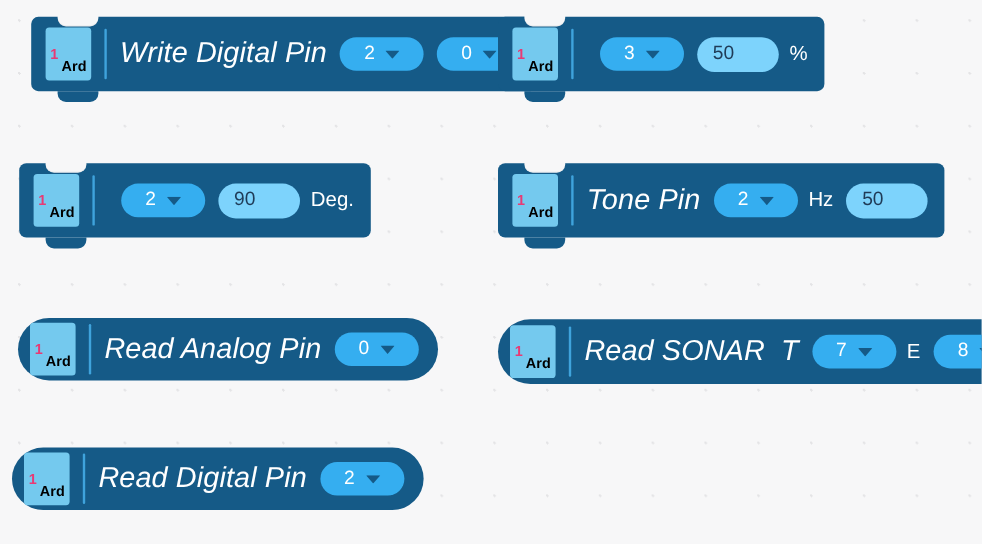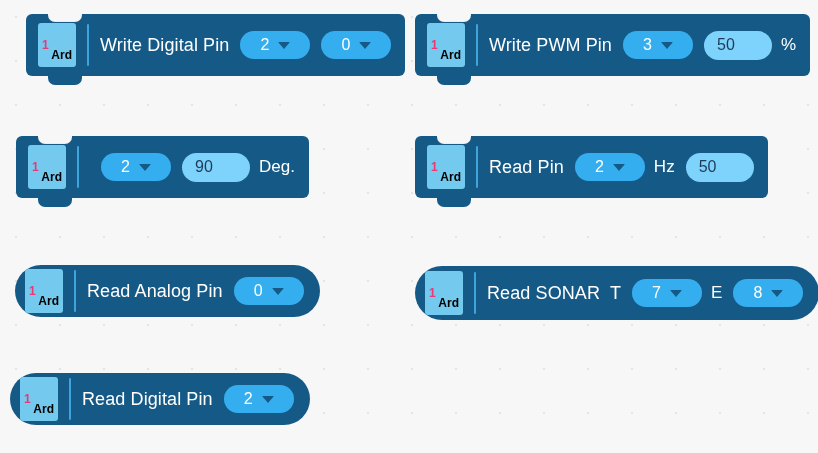--- a/index.html
+++ b/index.html
@@ -100,25 +100,26 @@
   .sep {
     width: 2px;
     height: 42px;
     background: #3fa3dc;
     border-radius: 2px;
     flex: 0 0 auto;
     margin: 0 11px 0 11px;
   }
 
   .label {
-    font-size: 18px;
+    font-size: 24px;
     color: #ffffff;
     white-space: pre;
     flex: 0 0 auto;
     letter-spacing: 0.1px;
+    font-style: italic;
   }
 
   .unit {
     font-size: 17px;
     color: #ffffff;
     white-space: pre;
     flex: 0 0 auto;
     margin-left: 9px;
   }
 
@@ -204,21 +205,20 @@
   </div>
 
   <div class="block cmd" id="blk-write-pwm-pin">
     <div class="notch-top"></div>
     <div class="tab-bottom"></div>
     <div class="badge">
       <span class="bnum">1</span>
         <span class="btxt">Ard</span>
     </div>
     <div class="sep"></div>
-    <span class="label">Write PWM Pin</span>
     <div class="dropdown">
       <span class="dval">3</span>
       <span class="caret"></span>
     </div>
     <div class="textfield">
       <span class="tval">50</span>
     </div>
     <span class="unit">%</span>
   </div>
 
@@ -241,21 +241,21 @@
   </div>
 
   <div class="block cmd" id="blk-tone-pin">
     <div class="notch-top"></div>
     <div class="tab-bottom"></div>
     <div class="badge">
       <span class="bnum">1</span>
         <span class="btxt">Ard</span>
     </div>
     <div class="sep"></div>
-    <span class="label">Read Pin</span>
+    <span class="label">Tone Pin</span>
     <div class="dropdown">
       <span class="dval">2</span>
       <span class="caret"></span>
     </div>
     <span class="unit">Hz</span>
     <div class="textfield">
       <span class="tval">50</span>
     </div>
 
   </div>

